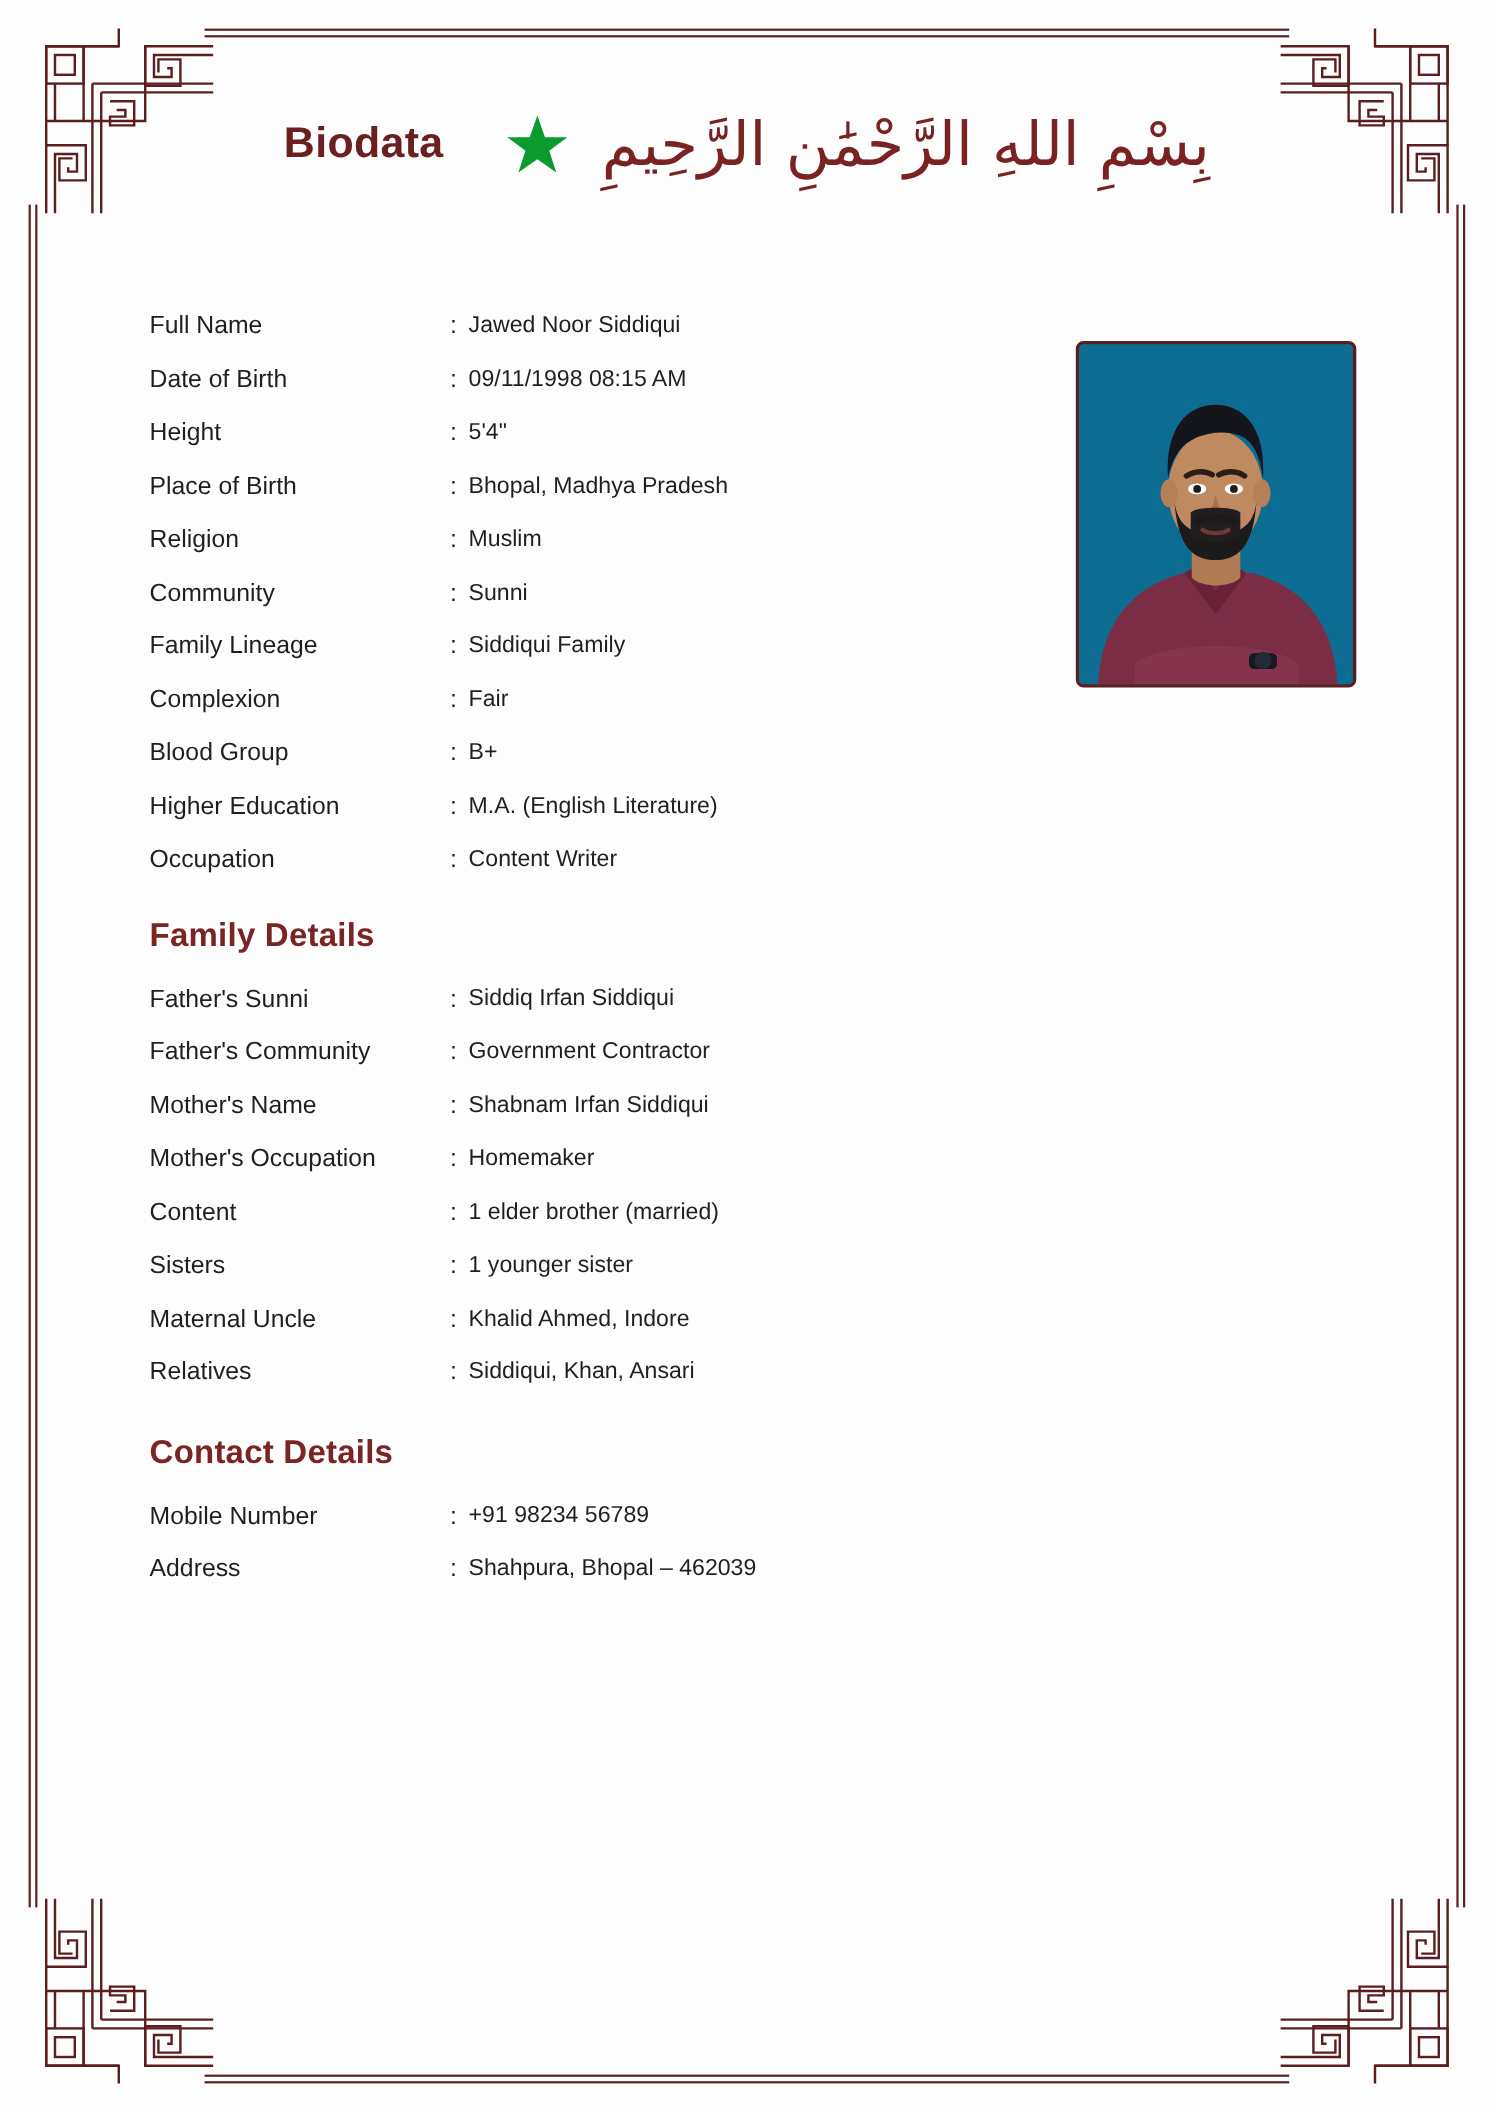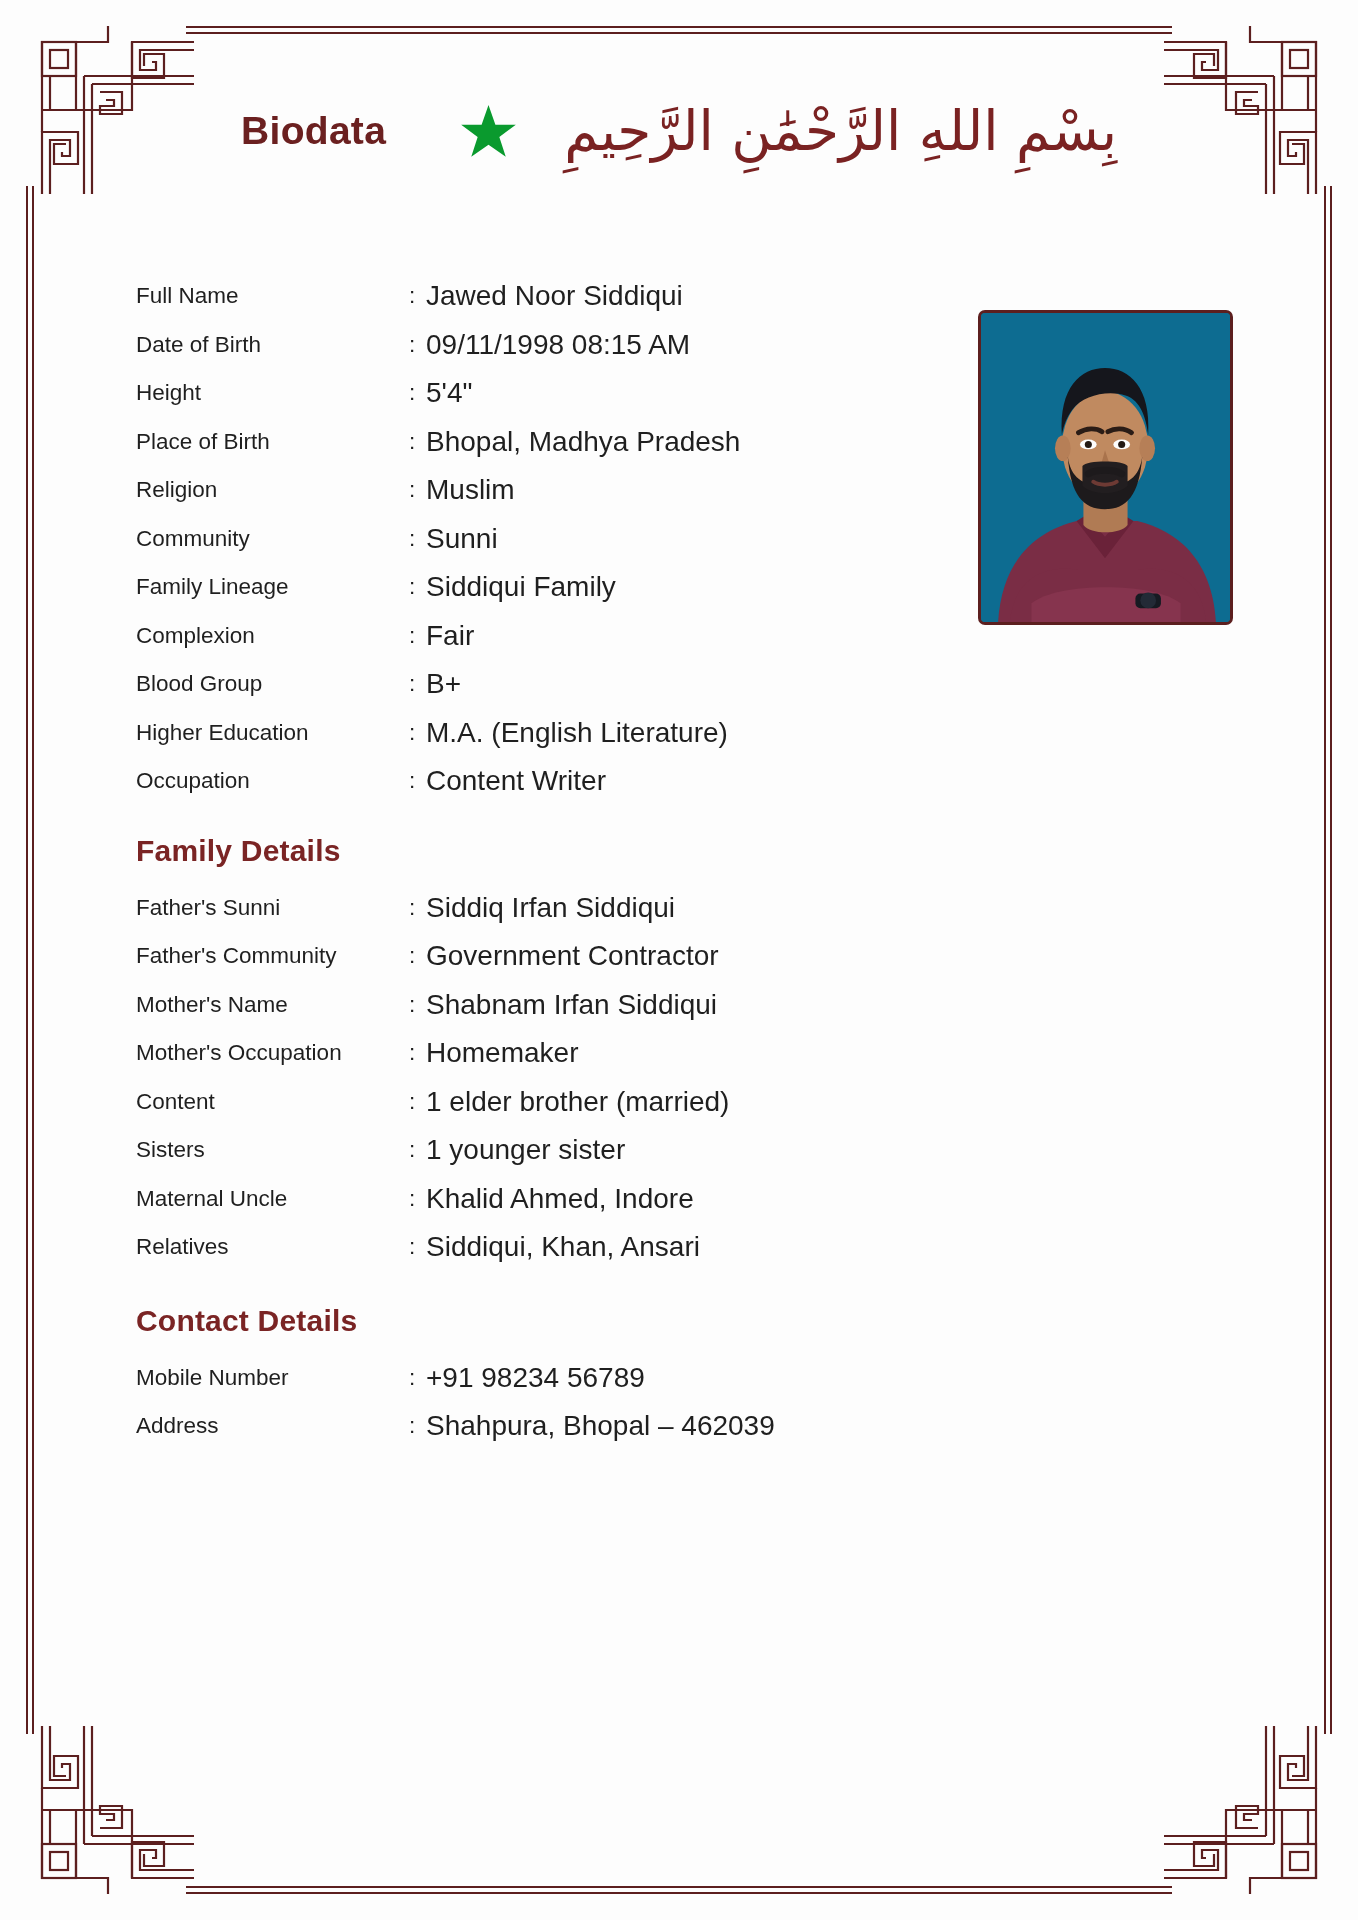--- a/index.html
+++ b/index.html
@@ -67,21 +67,21 @@
   
   #header {
     position: absolute;
     top: 84px;
     left: 0;
     width: 100%;
     height: 92px;
     display: flex;
     align-items: center;
     justify-content: center;
-    gap: 43px;
+    gap: 26px;
   }
   #doc-title {
     font-size: 39px;
     font-weight: bold;
     color: #6b2020;
     letter-spacing: 0.3px;
     line-height: 1;
   }
   #star-crescent {
     width: 96px;
@@ -133,21 +133,21 @@
     color: #1f1f1f;
     white-space: nowrap;
   }
   .row-sep {
     width: 17px;
     flex: 0 0 17px;
     font-size: 22.5px;
     color: #1f1f1f;
   }
   .row-value {
-    font-size: 28px;
+    font-size: 21px;
     color: #1f1f1f;
     white-space: nowrap;
   }
 
   
   #photo-frame {
     position: absolute;
     top: 310px;
     left: 978px;
     width: 255px;

